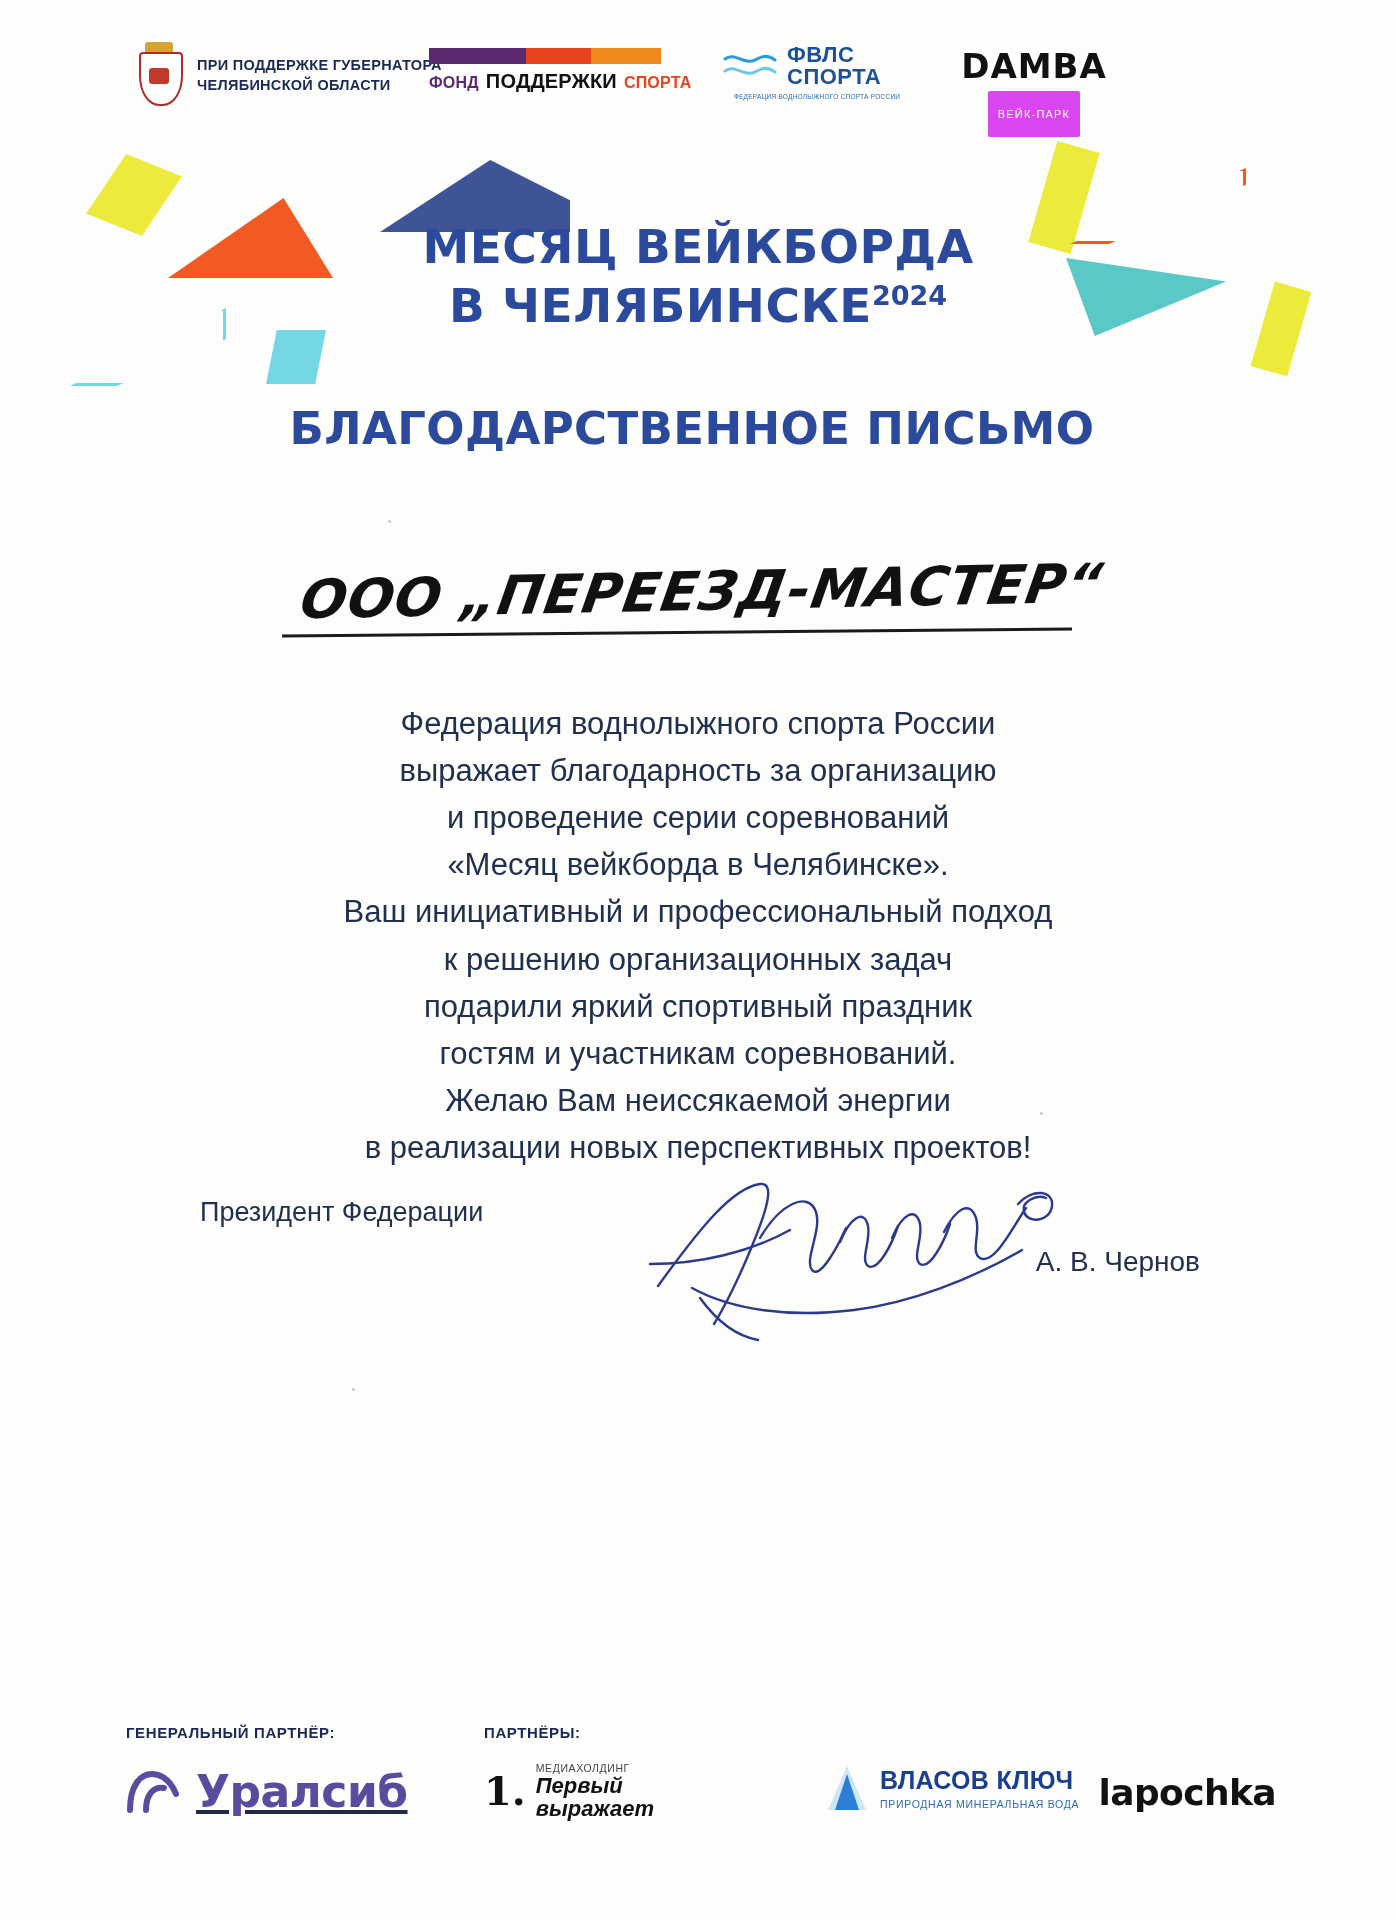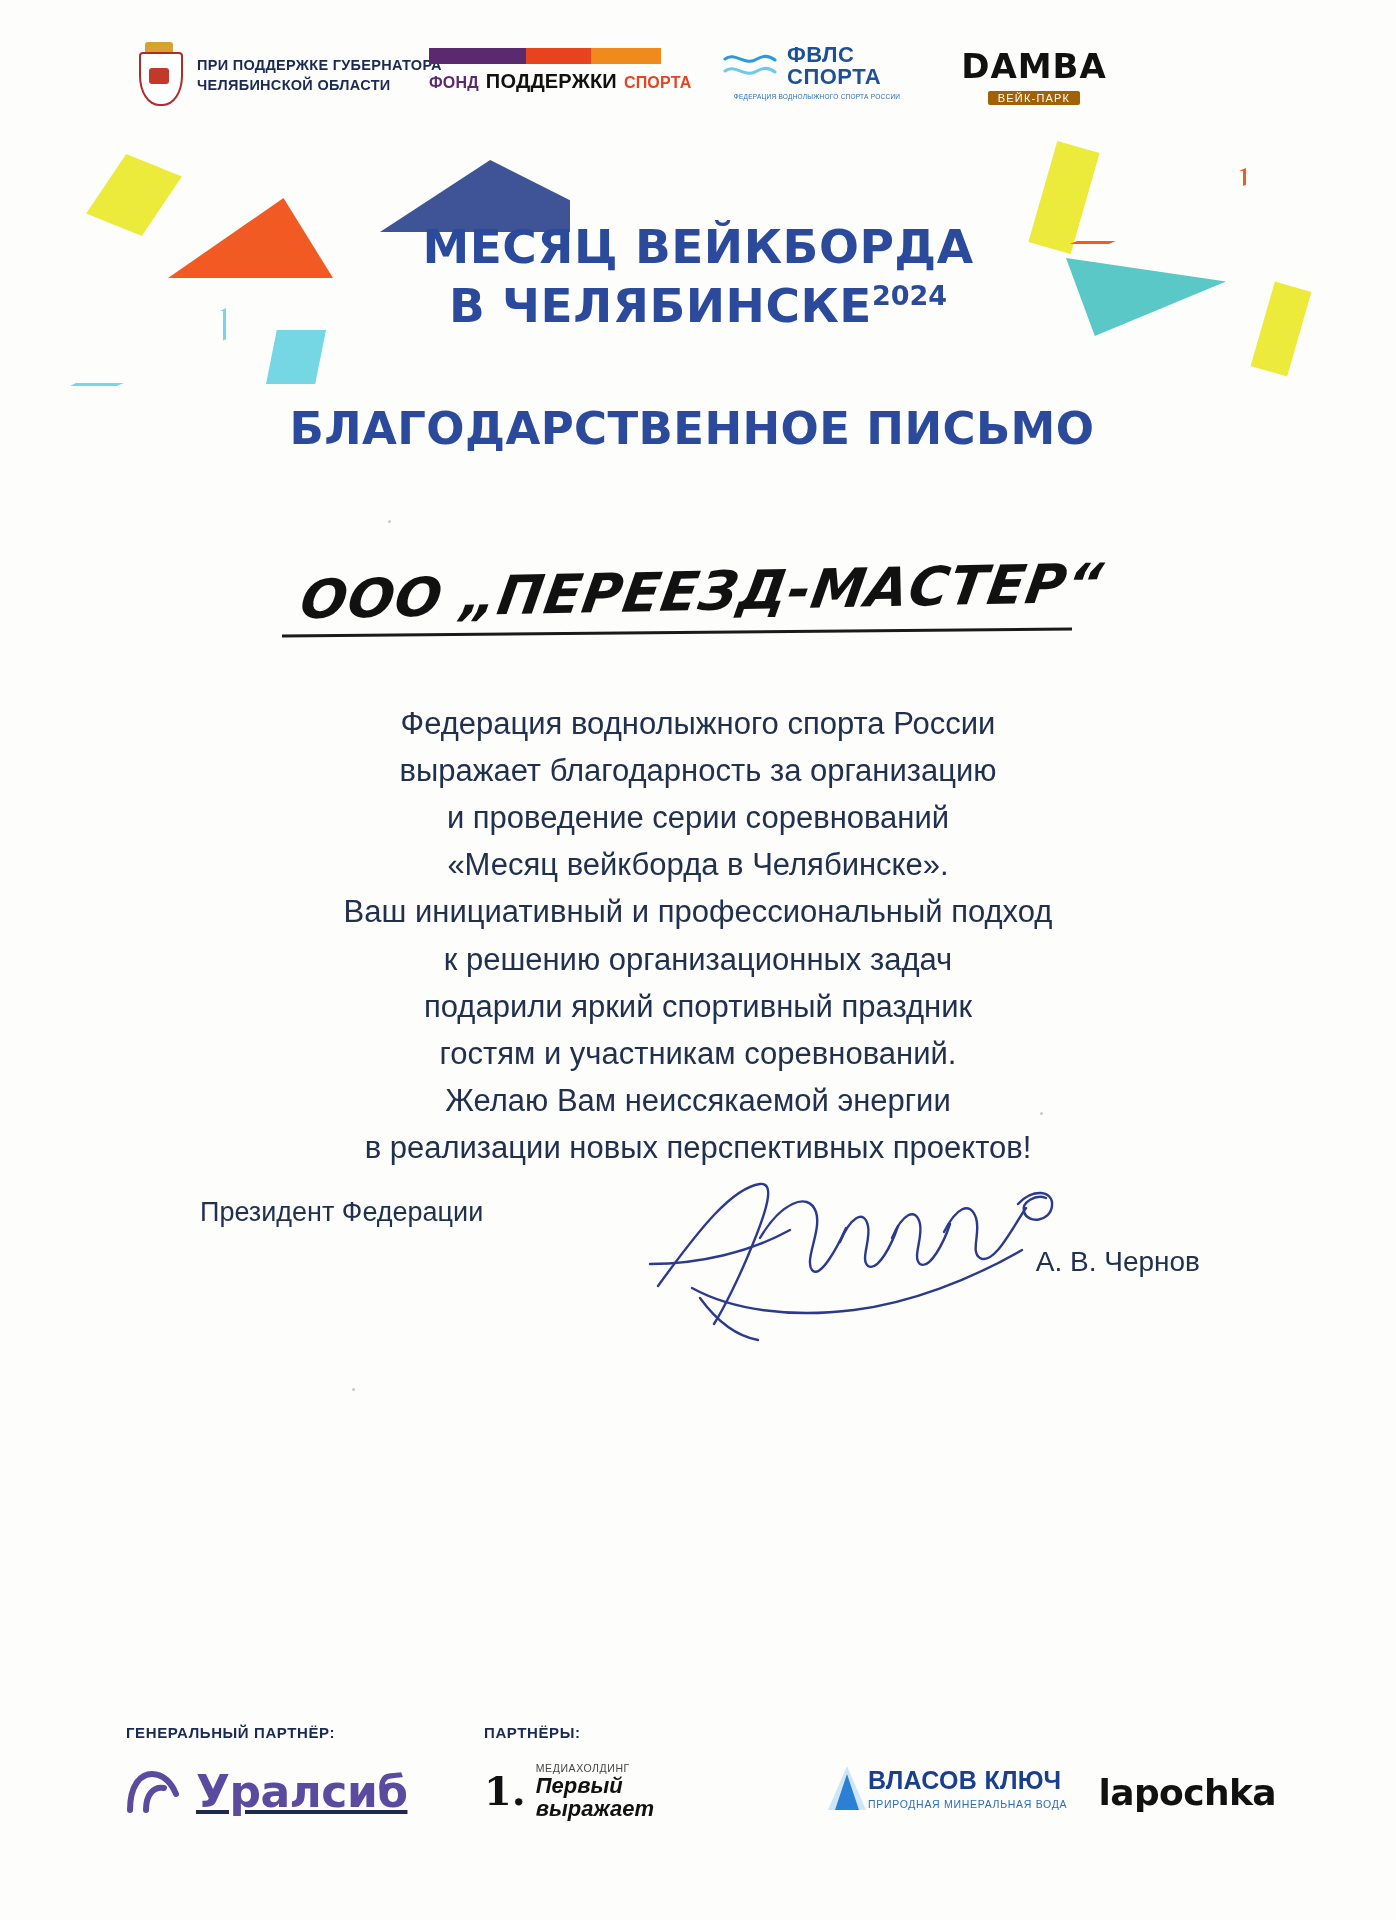--- a/index.html
+++ b/index.html
@@ -144,25 +144,25 @@
   }
   .damba-word {
     font-size: 34px;
     font-weight: bold;
     letter-spacing: 1px;
     color: #111;
     font-family: "DejaVu Sans", sans-serif;
   }
   .damba-badge {
     margin: 5px auto 0;
-    background: #a16207;
+    background: #d946ef;
     color: #fff;
     font-size: 11px;
     letter-spacing: 1.2px;
-    padding: 1px 10px;
+    padding: 17px 10px;
     display: inline-block;
     border-radius: 2px;
   }
 
   
   .deco { position: absolute; }
 
   .deco-yellow-1 {
     left: 104px; top: 160px; width: 60px; height: 70px;
     background: #ecea3b;
@@ -380,20 +380,21 @@
     color: #111;
     font-style: italic;
   }
 
   .vlasov {
     position: absolute;
     left: 826px;
     top: 40px;
     display: flex;
     align-items: center;
+    gap: 12px;
   }
   .vlasov-mark { width: 42px; height: 48px; }
   .vlasov-text .big {
     font-size: 25px;
     font-weight: bold;
     color: #1a3f8f;
     letter-spacing: .3px;
   }
   .vlasov-text .small {
     font-size: 10.5px;

